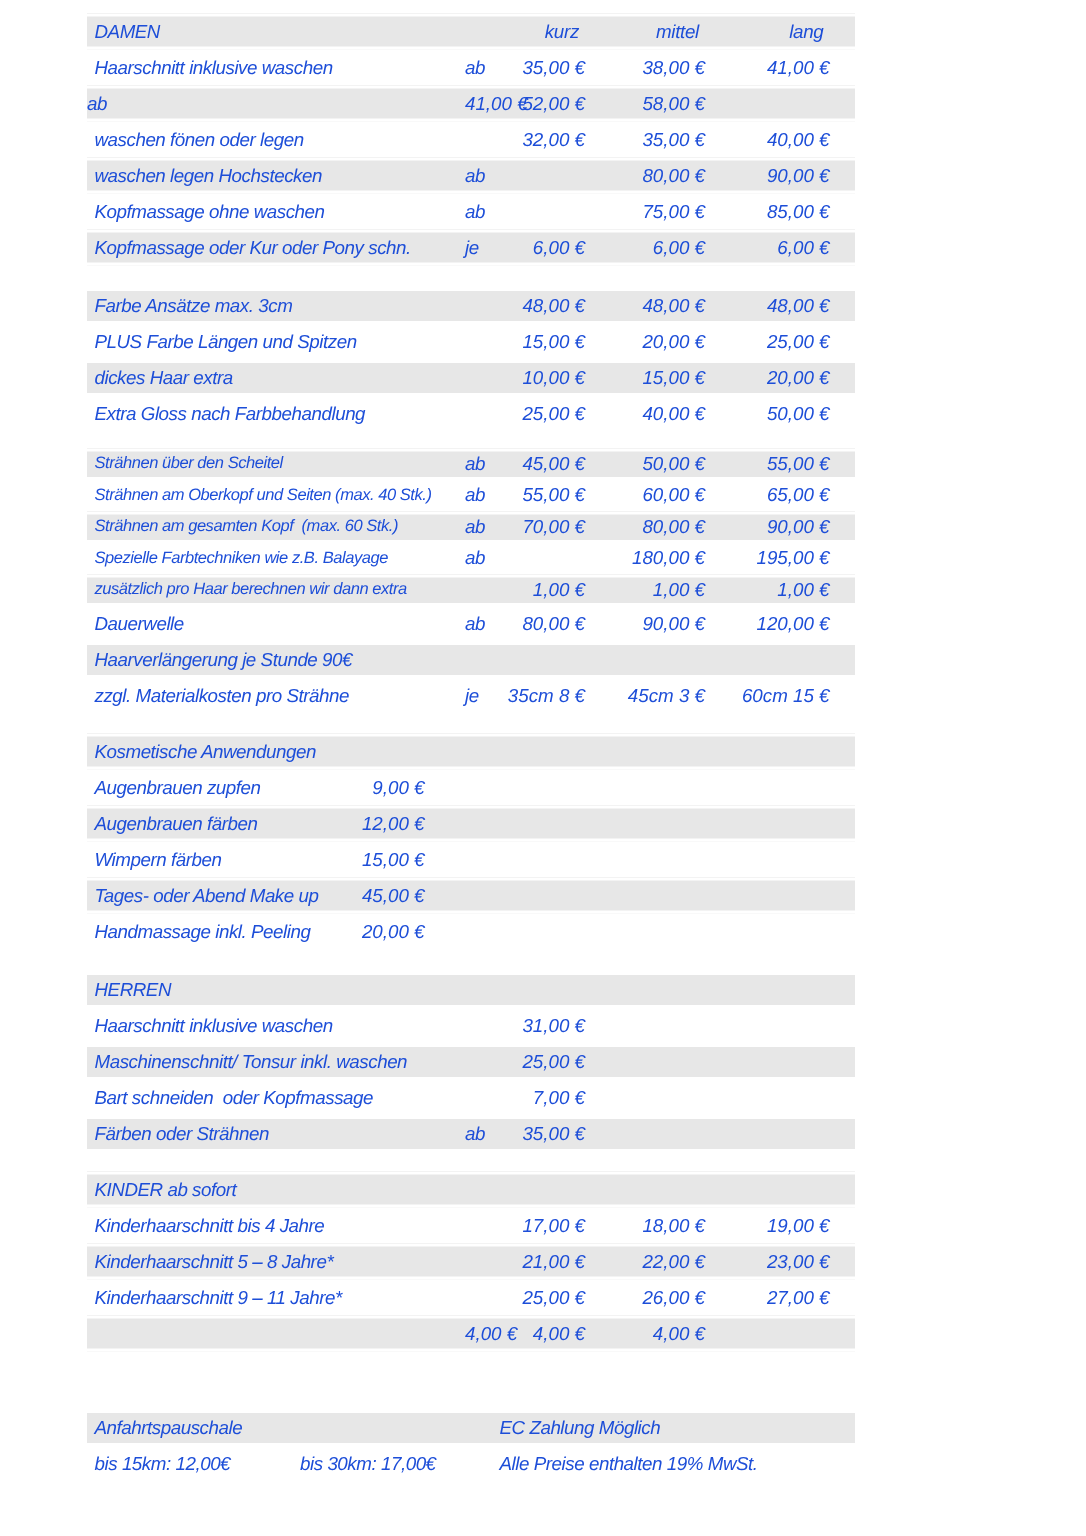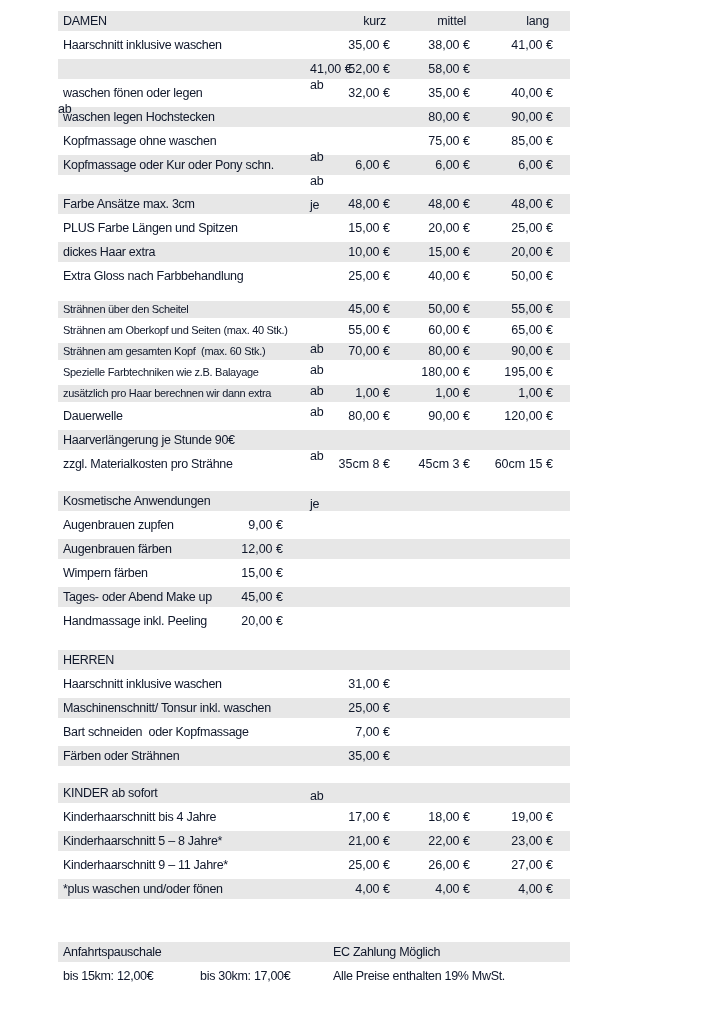--- a/index.html
+++ b/index.html
@@ -30,30 +30,30 @@
     background: var(--band, #e7e7e7);
     box-shadow: inset 0 2px 0 #ffffff, inset 0 -2px 0 #ffffff;
   }
   .row.small { height: 21px; line-height: 21px; }
   .row.small .name { font-size: 11px; }
   .grid-main     { grid-template-columns: 252px 26px 56px 80px 83px 1fr; }
   .grid-full     { grid-template-columns: 1fr; }
   .grid-kosmetik { grid-template-columns: 140px 87px 1fr; }
   .grid-footer   { grid-template-columns: 137px 133px 1fr; }
   .name  { padding-left: 5px; white-space: pre; }
-  .qual  { white-space: pre; margin-top: 40px; }
+  .qual  { white-space: pre; }
   .price { text-align: right; padding-right: 2px; white-space: pre; letter-spacing: 0; }
   .colhead { text-align: right; padding-right: 6px; letter-spacing: -0.2px; }
   .span2 { grid-column: 1 / 3; }
   .gap { width: 100%; }
 </style>
 </head>
 <body>
 
-<div class="page" style="--band: #e7e7e7; background: rgb(255, 255, 255); color: #0f172a;">
+<div class="page" style="--band: #e7e7e7; background: rgb(255, 255, 255); color: #1d4ed8; font-style: italic;">
   <div class="table">
       <div>
         <div class="row grid-main shaded">
           <div class="name">DAMEN</div>
           <div class="qual"></div>
           <div class="price colhead">kurz</div>
           <div class="price colhead">mittel</div>
           <div class="price colhead">lang</div>
         </div>
         <div class="row grid-main">
@@ -264,21 +264,20 @@
           <div class="price">23,00 €</div>
         </div>
         <div class="row grid-main">
           <div class="name">Kinderhaarschnitt 9 – 11 Jahre*</div>
           <div class="qual"></div>
           <div class="price">25,00 €</div>
           <div class="price">26,00 €</div>
           <div class="price">27,00 €</div>
         </div>
         <div class="row grid-main shaded">
-          <div class="name">*plus waschen und/oder fönen</div>
           <div class="qual"></div>
           <div class="price">4,00 €</div>
           <div class="price">4,00 €</div>
           <div class="price">4,00 €</div>
         </div>
       </div>
       <div class="gap" style="height: 39px;"></div>
       <div>
         <div class="row grid-footer shaded">
           <div class="name span2">Anfahrtspauschale</div>

